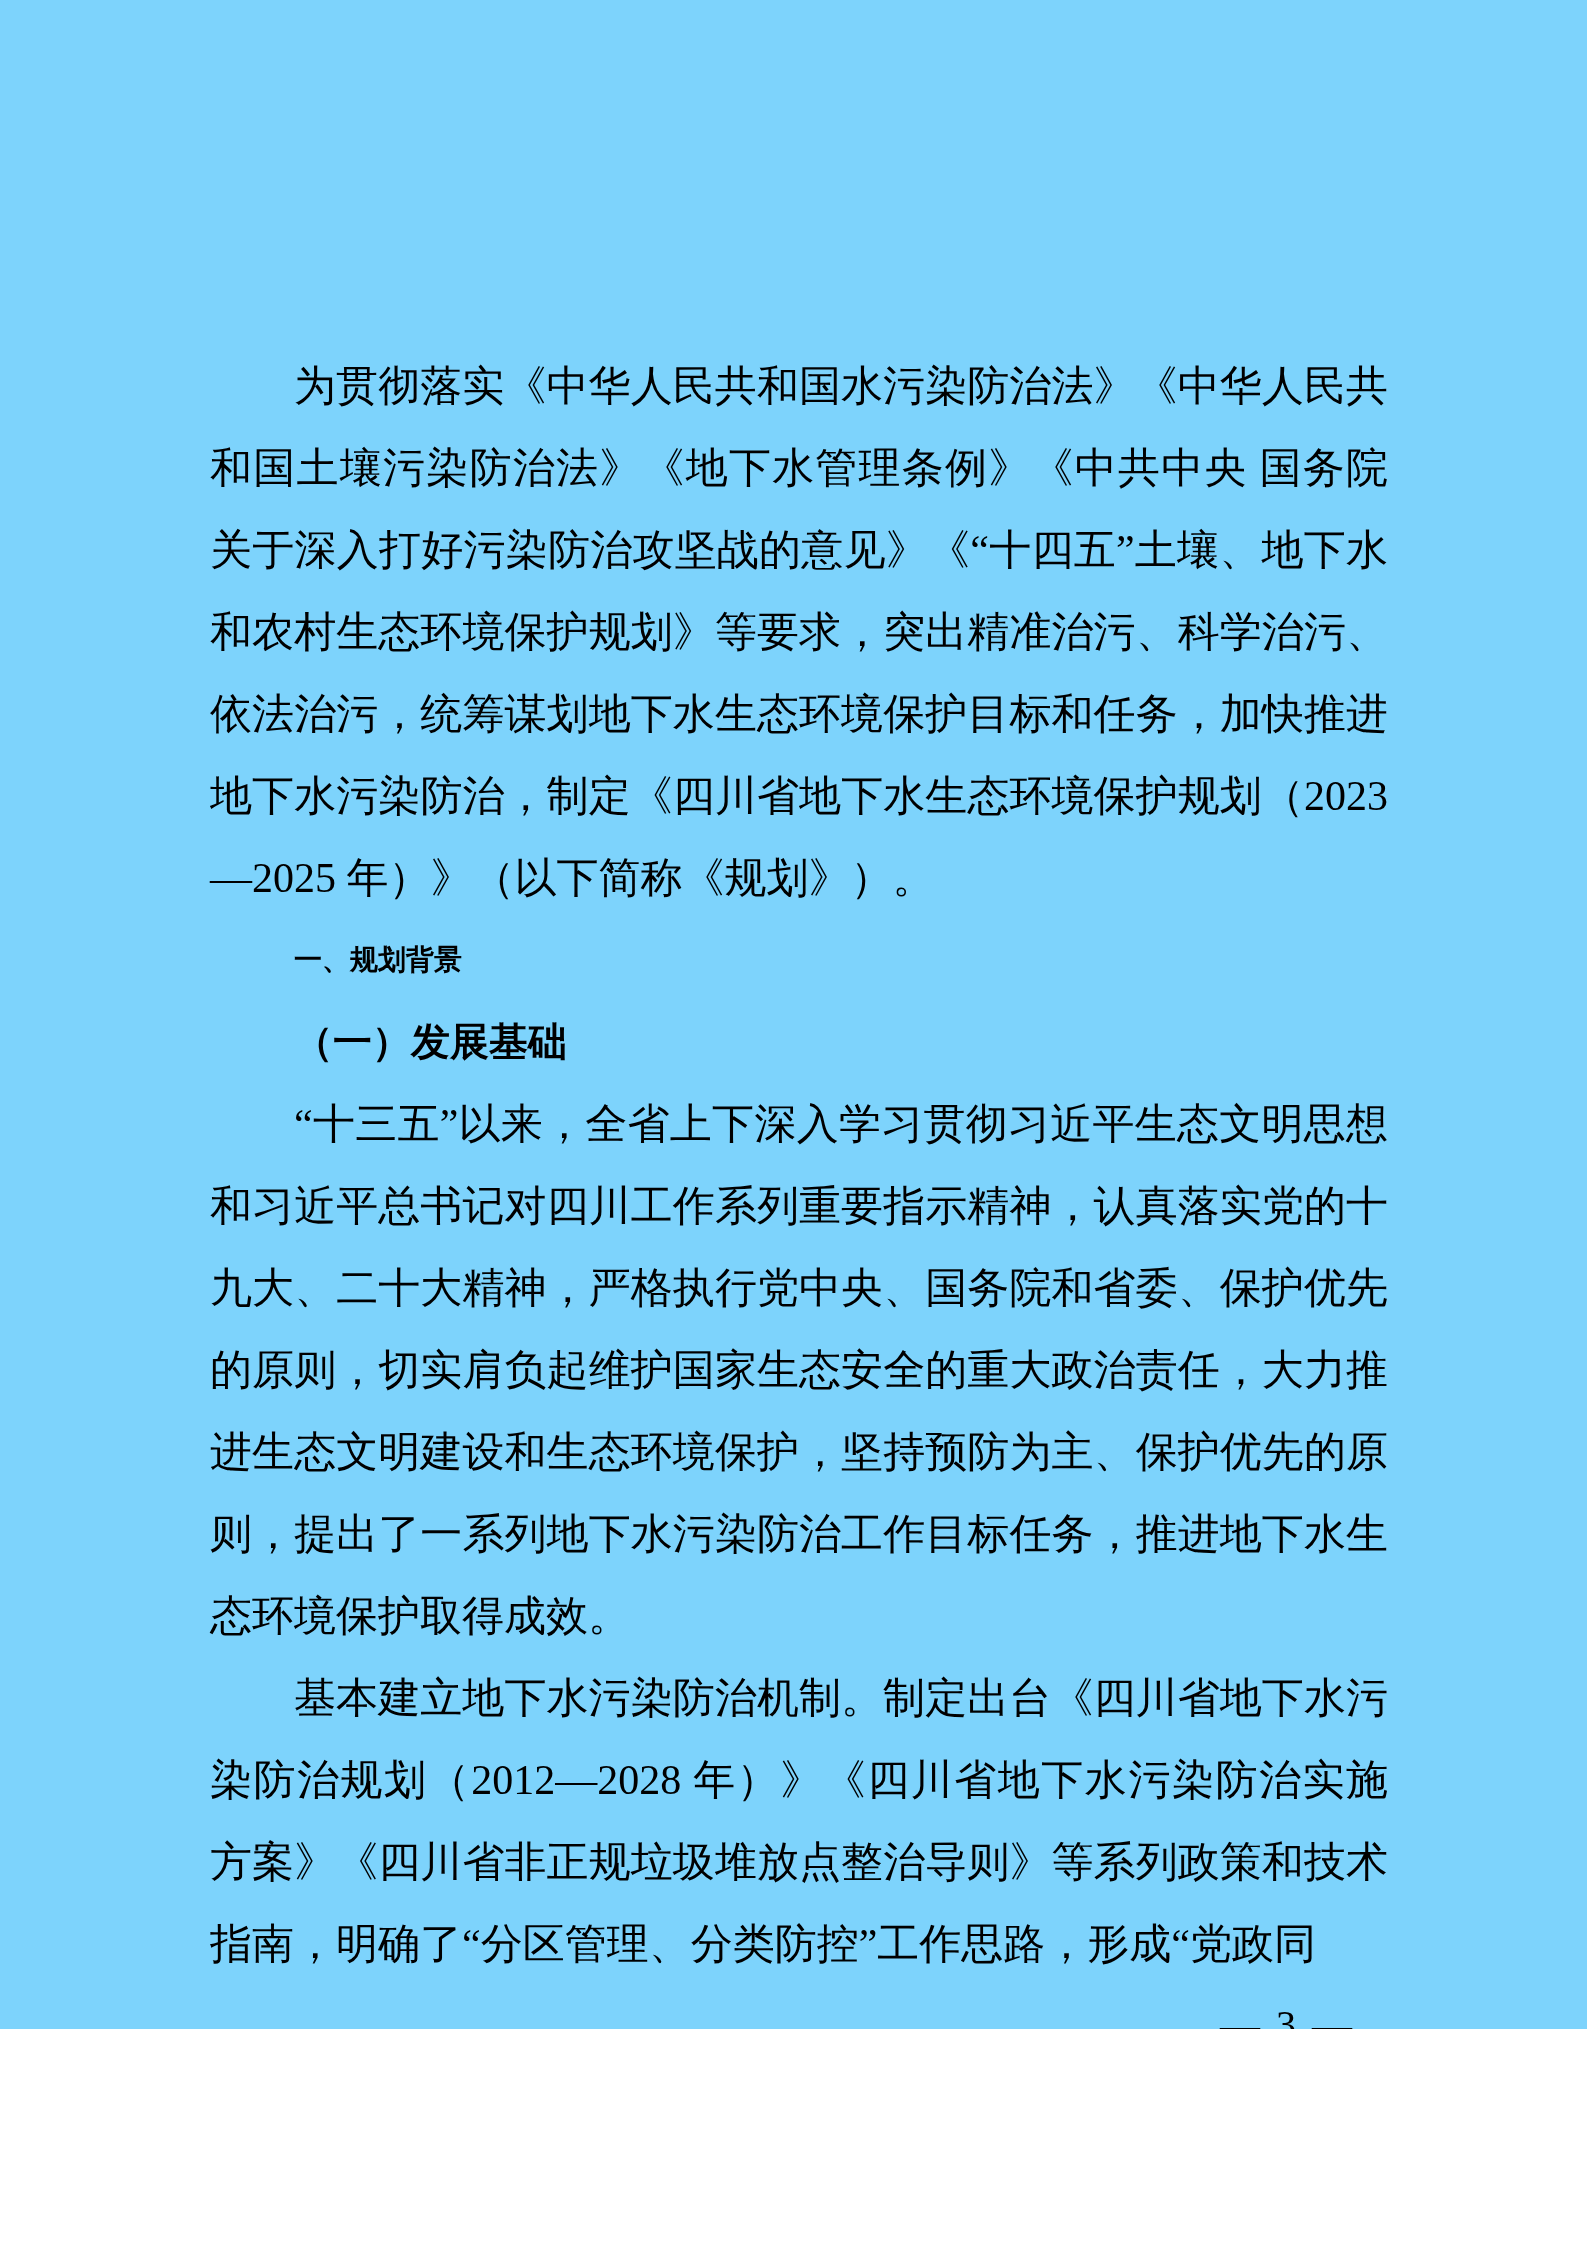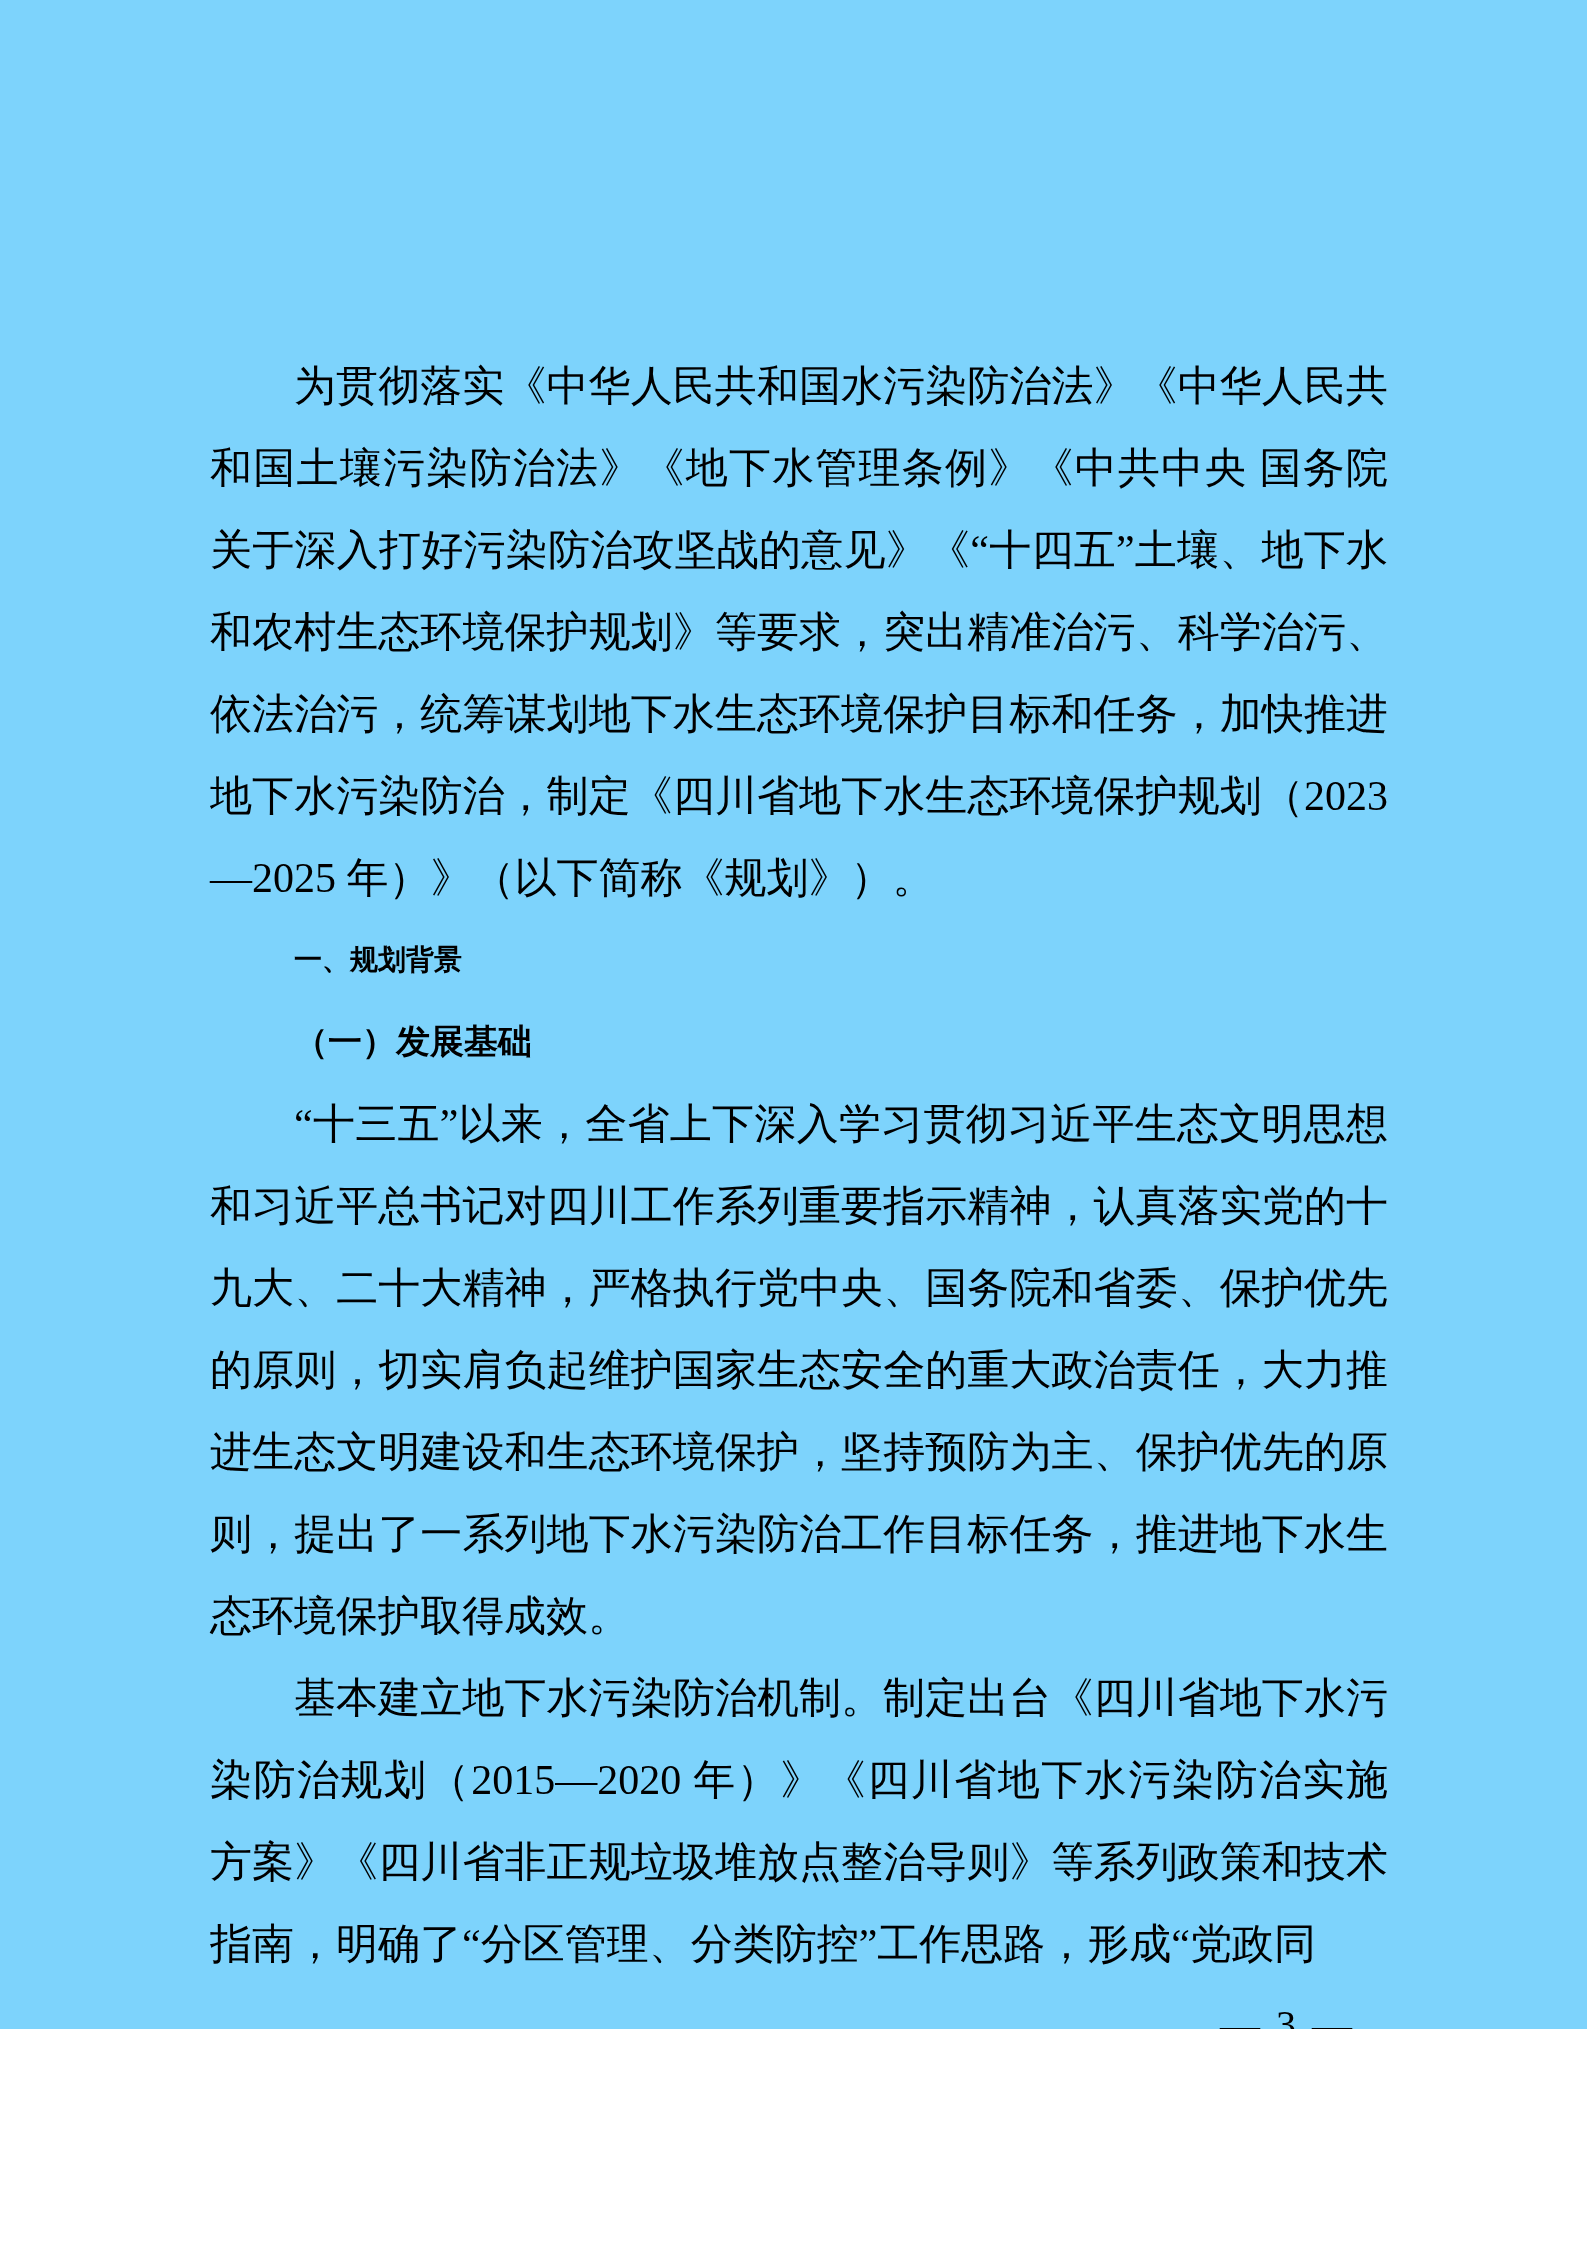--- a/index.html
+++ b/index.html
@@ -39,21 +39,21 @@
     font-weight: 700;
     font-size: 28px;
     line-height: 82px;
     text-indent: 84px;
     text-align: left;
   }
   .heading-kai {
     margin: 0;
     font-family: "Liberation Serif", serif;
     font-weight: 700;
-    font-size: 34px;
+    font-size: 39px;
     line-height: 82px;
     text-indent: 84px;
     text-align: left;
   }
   .page-footer {
     position: absolute;
     left: 1220px;
     top: 2003px;
     font-family: "Liberation Serif", serif;
     font-size: 40px;
@@ -65,16 +65,16 @@
 </style>
 </head>
 <body>
 
 <div class="page">
   <div class="doc-content">
     <p class="para">为贯彻落实《中华人民共和国水污染防治法》《中华人民共和国土壤污染防治法》《地下水管理条例》《中共中央 国务院关于深入打好污染防治攻坚战的意见》《“十四五”土壤、地下水和农村生态环境保护规划》等要求，突出精准治污、科学治污、依法治污，统筹谋划地下水生态环境保护目标和任务，加快推进地下水污染防治，制定《四川省地下水生态环境保护规划（2023—2025 年）》（以下简称《规划》）。</p>
     <h2 class="heading-hei">一、规划背景</h2>
     <h3 class="heading-kai">（一）发展基础</h3>
     <p class="para">“十三五”以来，全省上下深入学习贯彻习近平生态文明思想和习近平总书记对四川工作系列重要指示精神，认真落实党的十九大、二十大精神，严格执行党中央、国务院和省委、保护优先的原则，切实肩负起维护国家生态安全的重大政治责任，大力推进生态文明建设和生态环境保护，坚持预防为主、保护优先的原则，提出了一系列地下水污染防治工作目标任务，推进地下水生态环境保护取得成效。</p>
-    <p class="para">基本建立地下水污染防治机制。制定出台《四川省地下水污染防治规划（2015—2020 年）》《四川省地下水污染防治实施方案》《四川省非正规垃圾堆放点整治导则》等系列政策和技术指南，明确了“分区管理、分类防控”工作思路，形成“党政同</p>
+    <p class="para">基本建立地下水污染防治机制。制定出台《四川省地下水污染防治规划（2012—2028 年）》《四川省地下水污染防治实施方案》《四川省非正规垃圾堆放点整治导则》等系列政策和技术指南，明确了“分区管理、分类防控”工作思路，形成“党政同</p>
   </div>
   <div class="page-footer">— 3 —</div>
 </div>
 
 </body></html>

